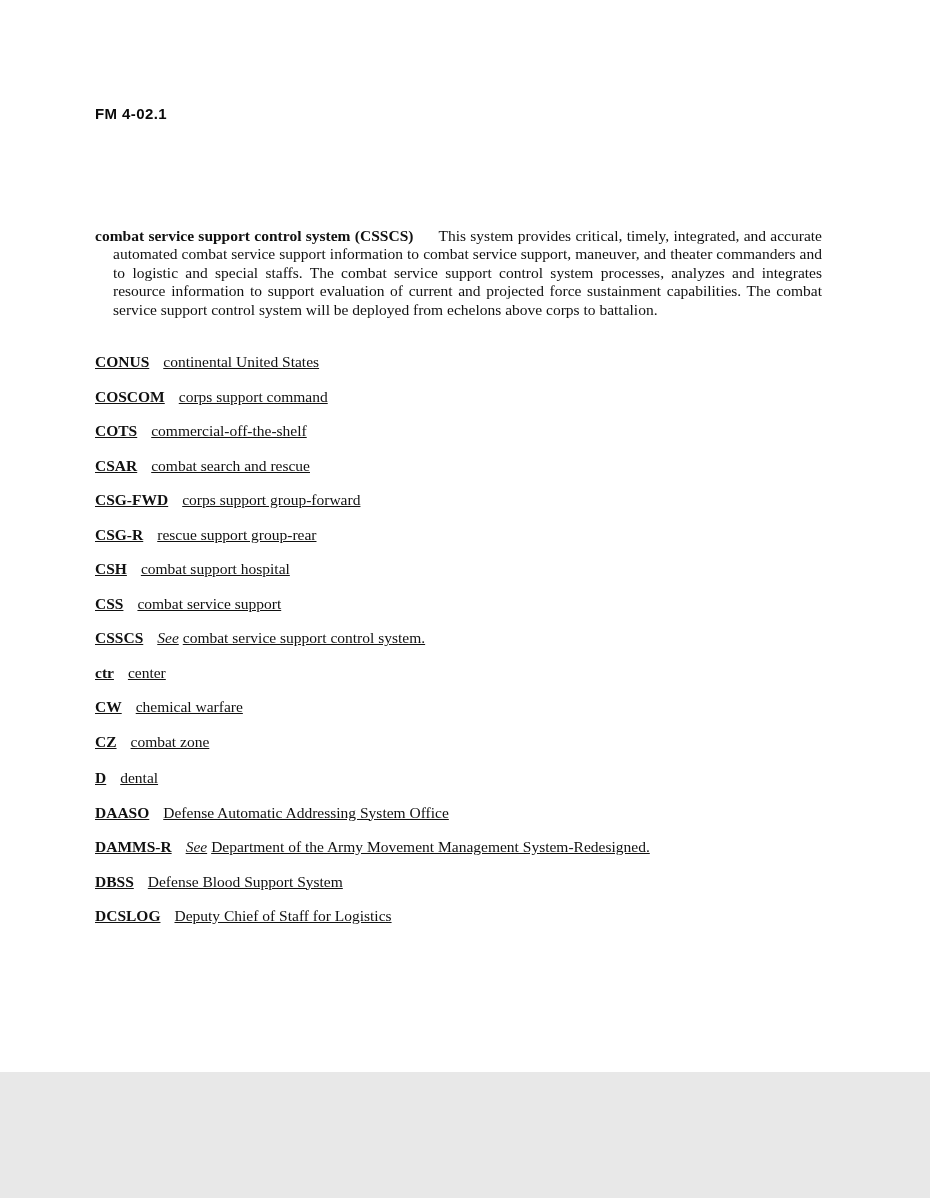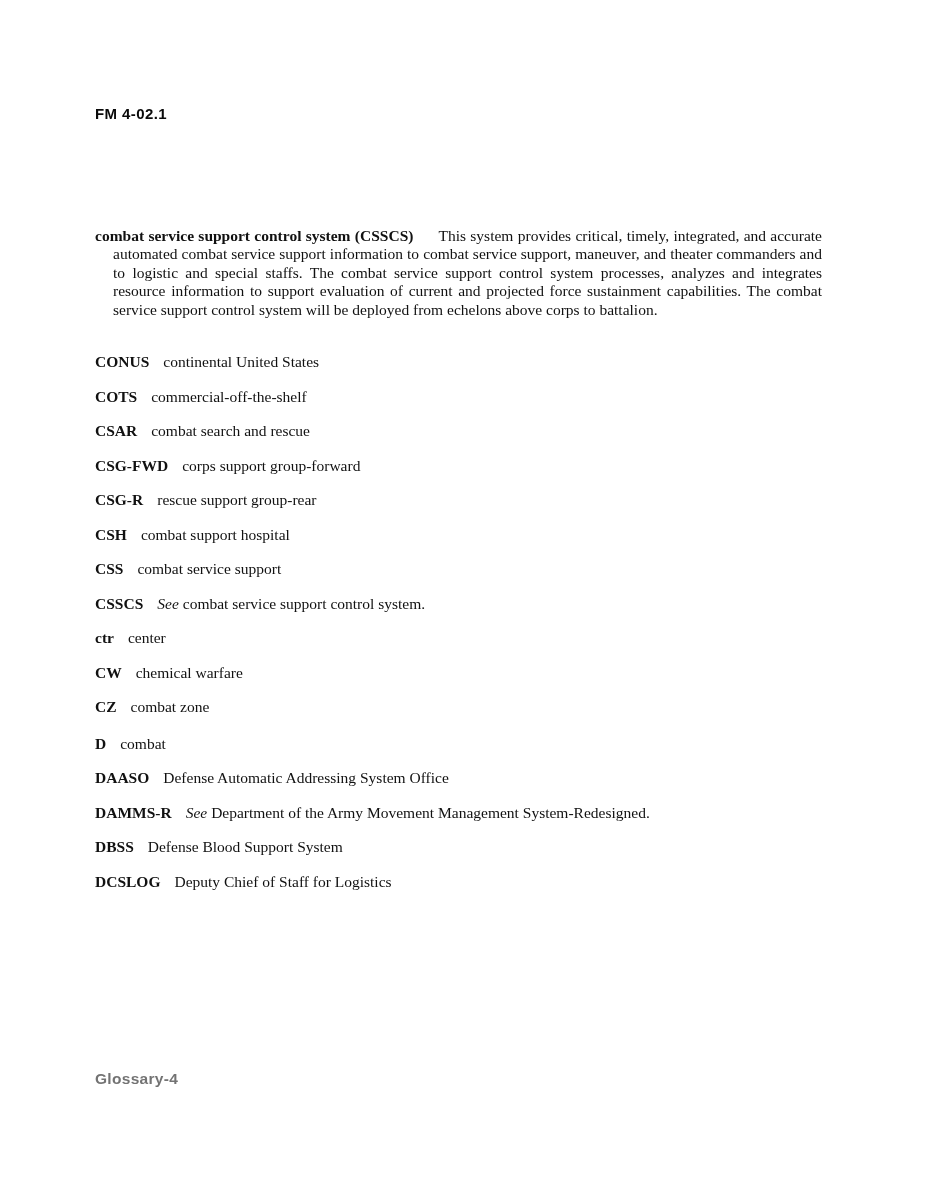--- a/index.html
+++ b/index.html
@@ -4,21 +4,21 @@
 <style>
   * { margin: 0; padding: 0; box-sizing: border-box; }
   html, body { background: #e8e8e8; }
   body {
     width: 930px; height: 1198px;
     position: relative;
     font-family: "Liberation Serif", serif;
   }
   .page {
     position: absolute; inset: 0;
-    width: 930px; height: 1198px;
+    width: 930px; height: 1072px;
     background: #ffffff;
     color: #111111;
     overflow: hidden;
   }
   .doc-header {
     position: absolute; left: 95px; top: 105px;
     font-family: "Liberation Sans", sans-serif;
     font-weight: bold;
     font-size: 15px;
     letter-spacing: 0.4px;
@@ -38,20 +38,21 @@
     margin-right: 25px;
   }
   .entries {
     position: absolute; left: 95px; right: 108px; top: 352px;
   }
   .entry {
     font-size: 15.5px;
     line-height: 19px;
     margin-bottom: 15.5px;
     white-space: nowrap;
+    text-decoration: underline;
   }
   .entry.gap-before {
     margin-top: 17.5px;
   }
   .entry .term {
     font-weight: bold;
     margin-right: 14px;
   }
   .entry .see {
     font-style: italic;
@@ -73,31 +74,32 @@
 <div class="page">
 
   <div class="doc-header">FM 4-02.1</div>
 
   <p class="para">
     <span class="term">combat service support control system (CSSCS)</span><span>This system provides critical, timely, integrated, and accurate automated combat service support information to combat service support, maneuver, and theater commanders and to logistic and special staffs.  The combat service support control system processes, analyzes and integrates resource information to support evaluation of current and projected force sustainment capabilities.  The combat service support control system will be deployed from echelons above corps to battalion.</span>
   </p>
 
   <div class="entries">
       <div class="entry"><span class="term">CONUS</span><span class="def">continental United States</span></div>
+      <div class="entry"><span class="term">COSCOM</span><span class="def">corps support command</span></div>
       <div class="entry"><span class="term">COTS</span><span class="def">commercial-off-the-shelf</span></div>
       <div class="entry"><span class="term">CSAR</span><span class="def">combat search and rescue</span></div>
       <div class="entry"><span class="term">CSG-FWD</span><span class="def">corps support group-forward</span></div>
       <div class="entry"><span class="term">CSG-R</span><span class="def">rescue support group-rear</span></div>
       <div class="entry"><span class="term">CSH</span><span class="def">combat support hospital</span></div>
       <div class="entry"><span class="term">CSS</span><span class="def">combat service support</span></div>
       <div class="entry"><span class="term">CSSCS</span><span class="see">See</span><span class="def">combat service support control system.</span></div>
       <div class="entry"><span class="term">ctr</span><span class="def">center</span></div>
       <div class="entry"><span class="term">CW</span><span class="def">chemical warfare</span></div>
       <div class="entry"><span class="term">CZ</span><span class="def">combat zone</span></div>
-      <div class="entry gap-before"><span class="term">D</span><span class="def">combat</span></div>
+      <div class="entry gap-before"><span class="term">D</span><span class="def">dental</span></div>
       <div class="entry"><span class="term">DAASO</span><span class="def">Defense Automatic Addressing System Office</span></div>
       <div class="entry"><span class="term">DAMMS-R</span><span class="see">See</span><span class="def">Department of the Army Movement Management System-Redesigned.</span></div>
       <div class="entry"><span class="term">DBSS</span><span class="def">Defense Blood Support System</span></div>
       <div class="entry"><span class="term">DCSLOG</span><span class="def">Deputy Chief of Staff for Logistics</span></div>
     </div>
 
   <div class="doc-footer">Glossary-4</div>
 
 </div>
 

